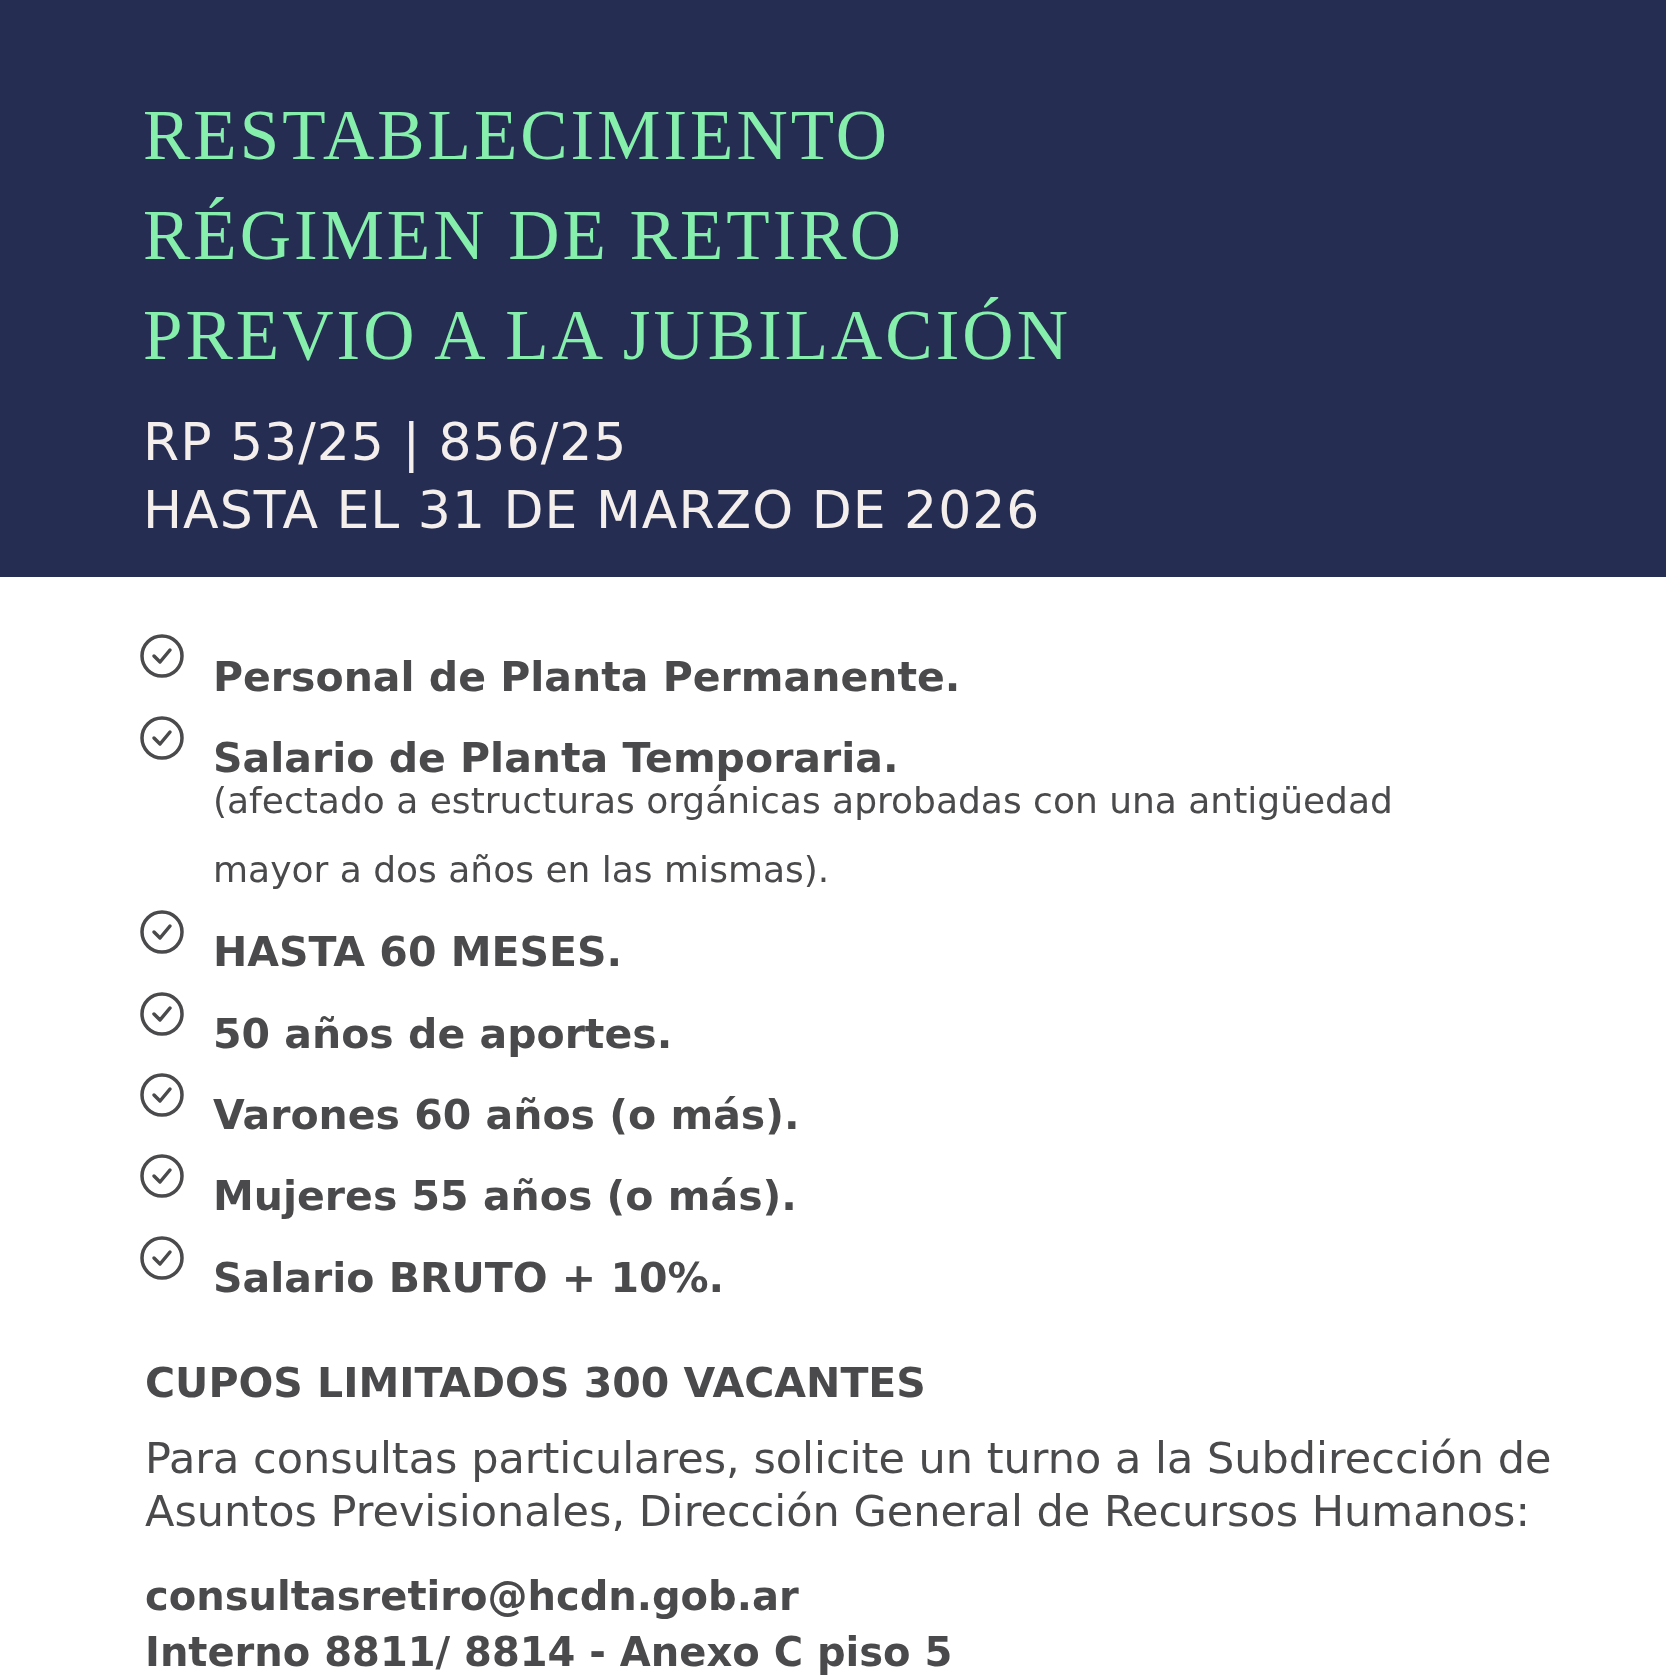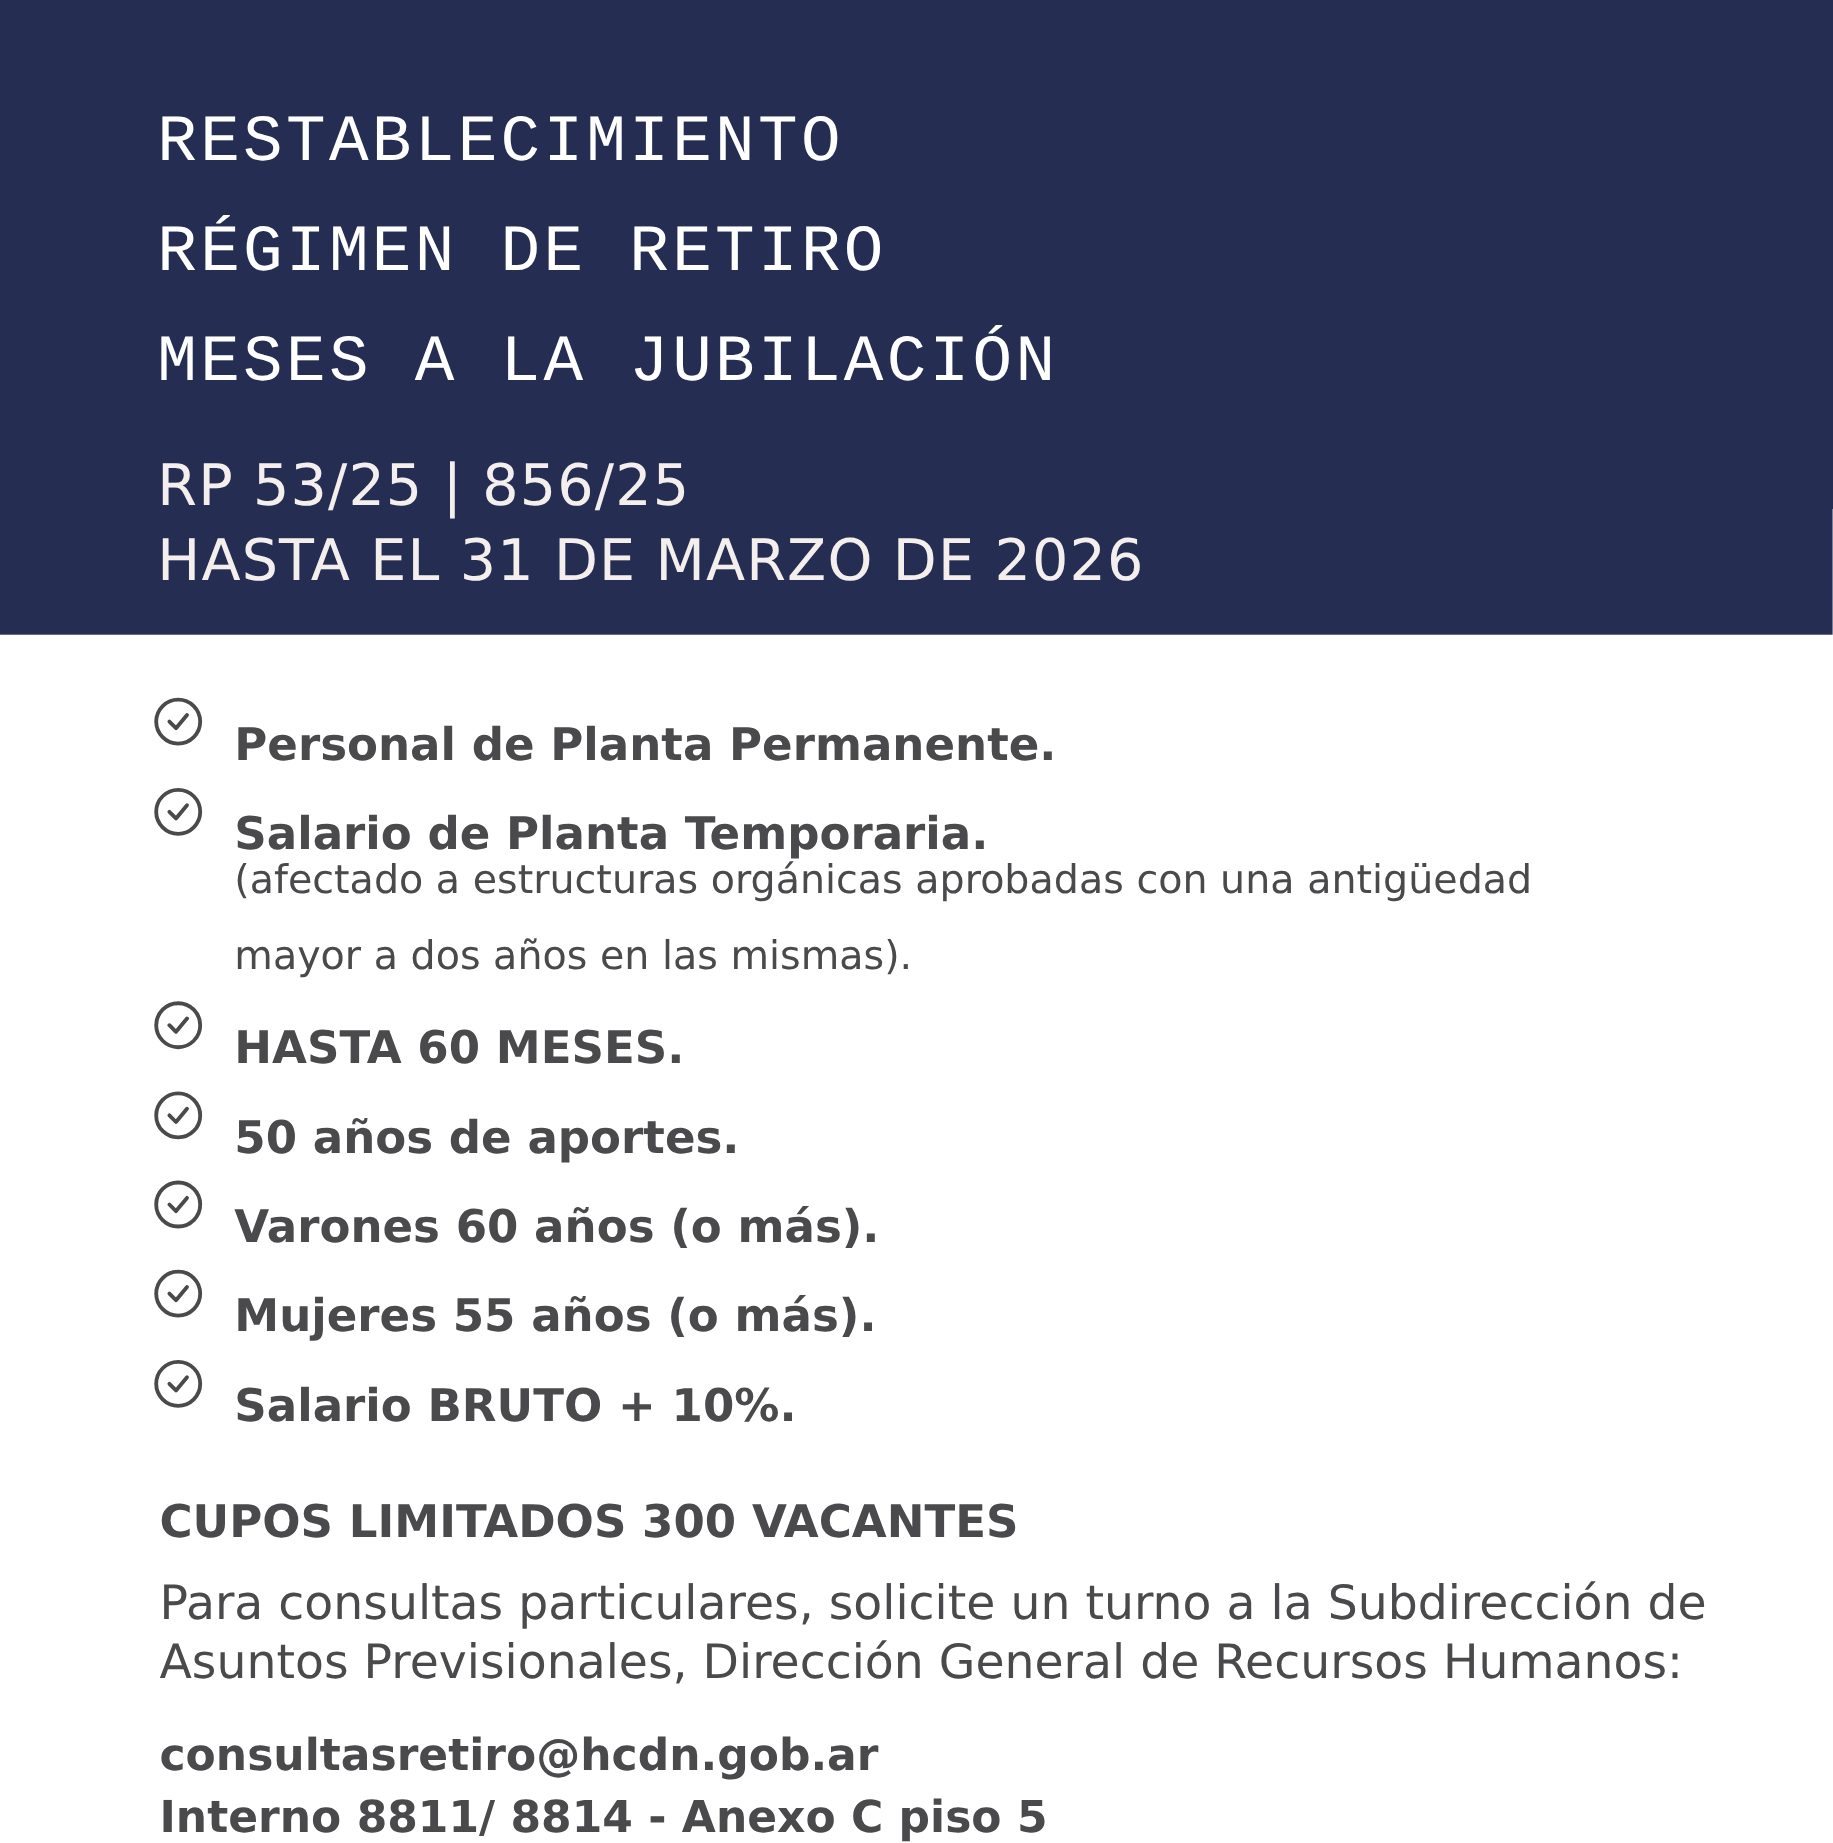--- a/index.html
+++ b/index.html
@@ -5,22 +5,22 @@
   html, body { margin:0; padding:0; }
   body {
     width:1666px; height:1675px; overflow:hidden; background:#ffffff;
     font-family:"Liberation Sans", sans-serif; position:relative;
   }
   .header {
     position:absolute; left:0; top:0; width:1666px; height:577px;
     background:#252d52;
   }
   .title-line {
-    position:absolute; left:143px; color:#ffffff;
-    font-family:Liberation Mono, monospace; font-size:60px; font-weight:normal;
+    position:absolute; left:143px; color:#86efac;
+    font-family:Liberation Serif, serif; font-size:71px; font-weight:normal;
     letter-spacing:3px; line-height:1; white-space:nowrap;
     transform:scaleX(1.0);
   }
   .sub-line {
     position:absolute; left:143px; color:#f4efed;
     font-family:"DejaVu Sans", sans-serif; font-size:52px; font-weight:normal;
     letter-spacing:1px; line-height:1; white-space:nowrap;
   }
   .list-row { position:absolute; left:0; width:1666px; }
   .check {
@@ -51,21 +51,21 @@
     font-family:"DejaVu Sans", sans-serif; font-weight:bold; font-size:40px;
     line-height:1; white-space:nowrap;text-align:right;
   }
 </style>
 </head>
 <body>
 
 <div class="header">
   <div class="title-line" style="top:100px;">RESTABLECIMIENTO</div>
   <div class="title-line" style="top:200px;">RÉGIMEN DE RETIRO</div>
-  <div class="title-line" style="top:300px;">MESES A LA JUBILACIÓN</div>
+  <div class="title-line" style="top:300px;">PREVIO A LA JUBILACIÓN</div>
   <div class="sub-line" style="top:416px;">RP 53/25 | 856/25</div>
   <div class="sub-line" style="top:484px;">HASTA EL 31 DE MARZO DE 2026</div>
 </div>
 
 <div>
 
   <div class="list-row">
     <svg class="check" style="top:633px;" viewBox="0 0 46 46">
       <circle cx="23" cy="23" r="20" fill="none" stroke="#4a4a4c" stroke-width="3.5"></circle>
       <polyline points="15,23 21,29 31,17" fill="none" stroke="#4a4a4c" stroke-width="3.5" stroke-linecap="round" stroke-linejoin="round"></polyline>

